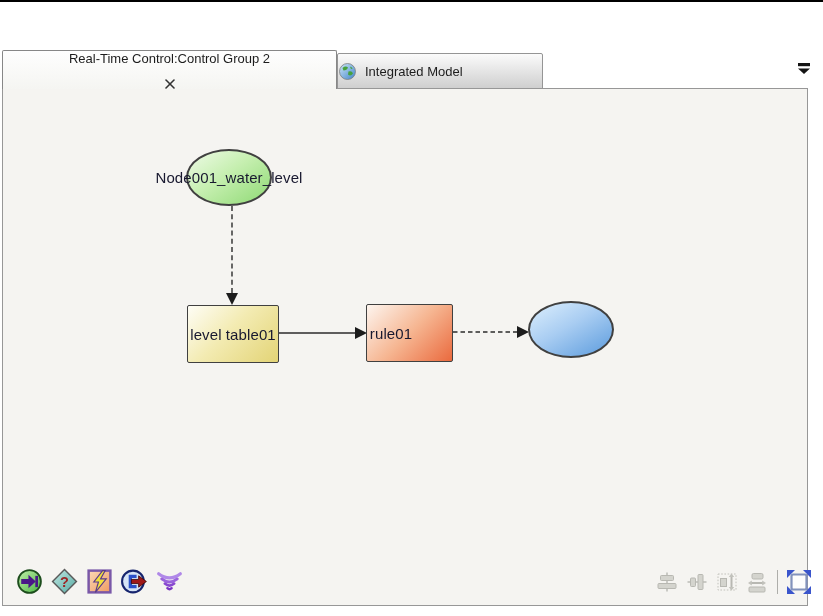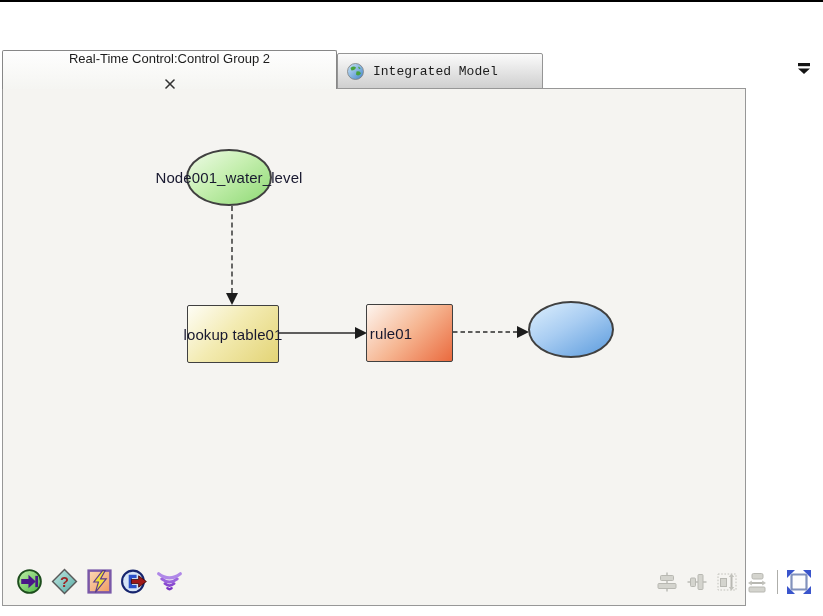--- a/index.html
+++ b/index.html
@@ -22,28 +22,28 @@
     background:linear-gradient(#fefefe,#f5f5f2);
     border:1px solid #878787;border-bottom:none;
     border-radius:2px 2px 0 0;
     justify-content:center;gap:11px;flex-direction:column;
   }
   .tab.inactive{
     left:337px;top:53px;width:206px;height:36px;z-index:4;
     background:linear-gradient(#fbfbfb,#cfcfcf);
     border:1px solid #959595;
     border-radius:2px 2px 0 0;
-    padding-left:8px;gap:8px;font-family:Liberation Mono, monospace;
+    gap:8px;
   }
   .close-btn{cursor:pointer;display:block;}
   .overflow-btn{position:absolute;left:796px;top:59px;z-index:4;cursor:pointer;}
 
   
   .panel{
-    position:absolute;left:2px;top:88px;width:744px;height:518px;z-index:5;
+    position:absolute;left:2px;top:88px;width:806px;height:518px;z-index:5;
     background:#f5f4f1;
     border:1px solid #979797;
   }
   .canvas{position:absolute;left:0;top:0;width:816px;height:516px;}
   .edges{position:absolute;left:0;top:0;}
 
   .node{position:absolute;border:2px solid #404040;}
   .node.ellipse{border-radius:50%;}
   .node.rounded{border-radius:2px;border-width:1.6px;}
   .node-green{left:183px;top:60px;width:86px;height:57px;
@@ -117,21 +117,21 @@
         <line x1="450" y1="243" x2="514" y2="243" stroke="#2b2b2b" stroke-width="1.4" stroke-dasharray="4.5,3"></line>
         <polygon points="526,243 514,237 514,249" fill="#1c1c1c"></polygon>
       </svg>
 
       <div class="node ellipse node-green"></div>
       <div class="node rounded node-yellow"></div>
       <div class="node rounded node-orange"></div>
       <div class="node ellipse node-blue"></div>
 
       <div class="nlabel" style="left:226px;top:88px">Node001_water_level</div>
-      <div class="nlabel" style="left:230px;top:245px">lookup table01</div>
+      <div class="nlabel" style="left:230px;top:245px">level table01</div>
       <div class="nlabel" style="left:388px;top:244px">rule01</div>
 
       <div class="tools-left">
         <svg class="tool" width="29" height="29" viewBox="0 0 28 28">
           <defs>
               <linearGradient id="gIn" x1="0" y1="0" x2="1" y2="1">
             <stop offset="0" stop-color="#c0f0a8"></stop>
                 <stop offset="1" stop-color="#4cb545"></stop>
           </linearGradient>
             </defs>

